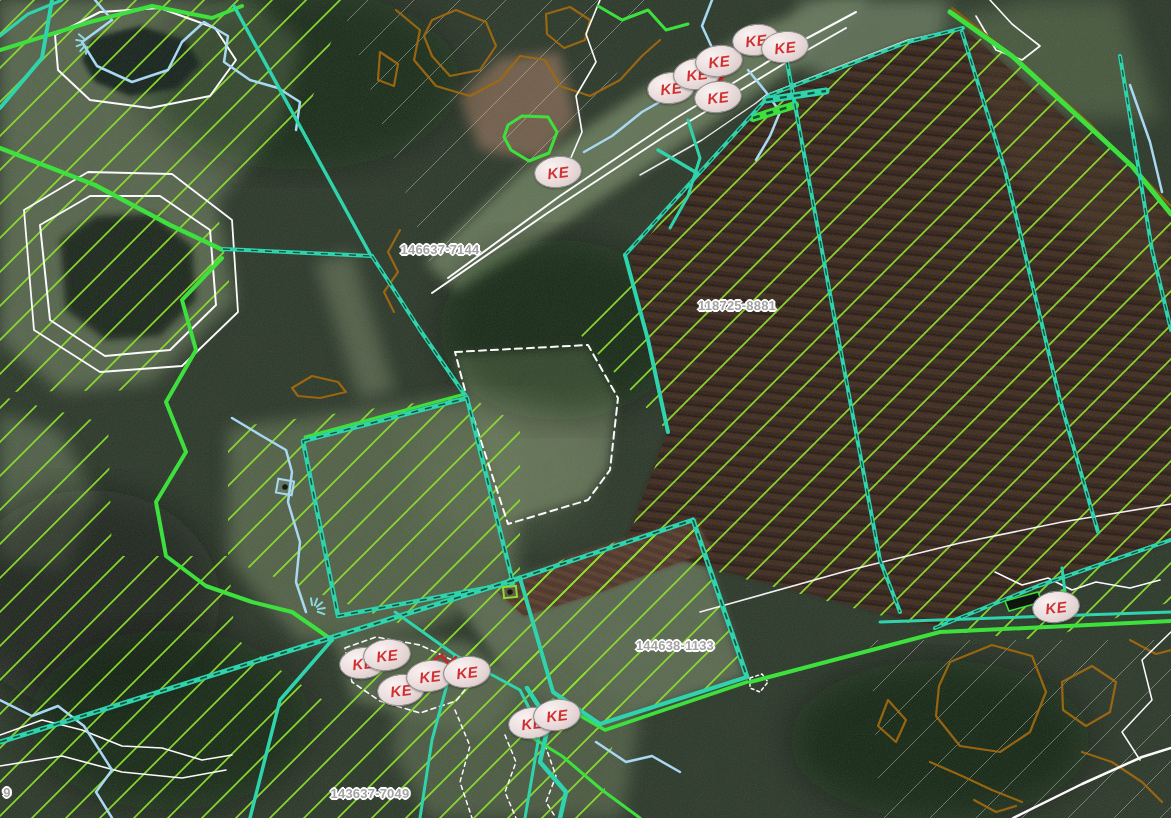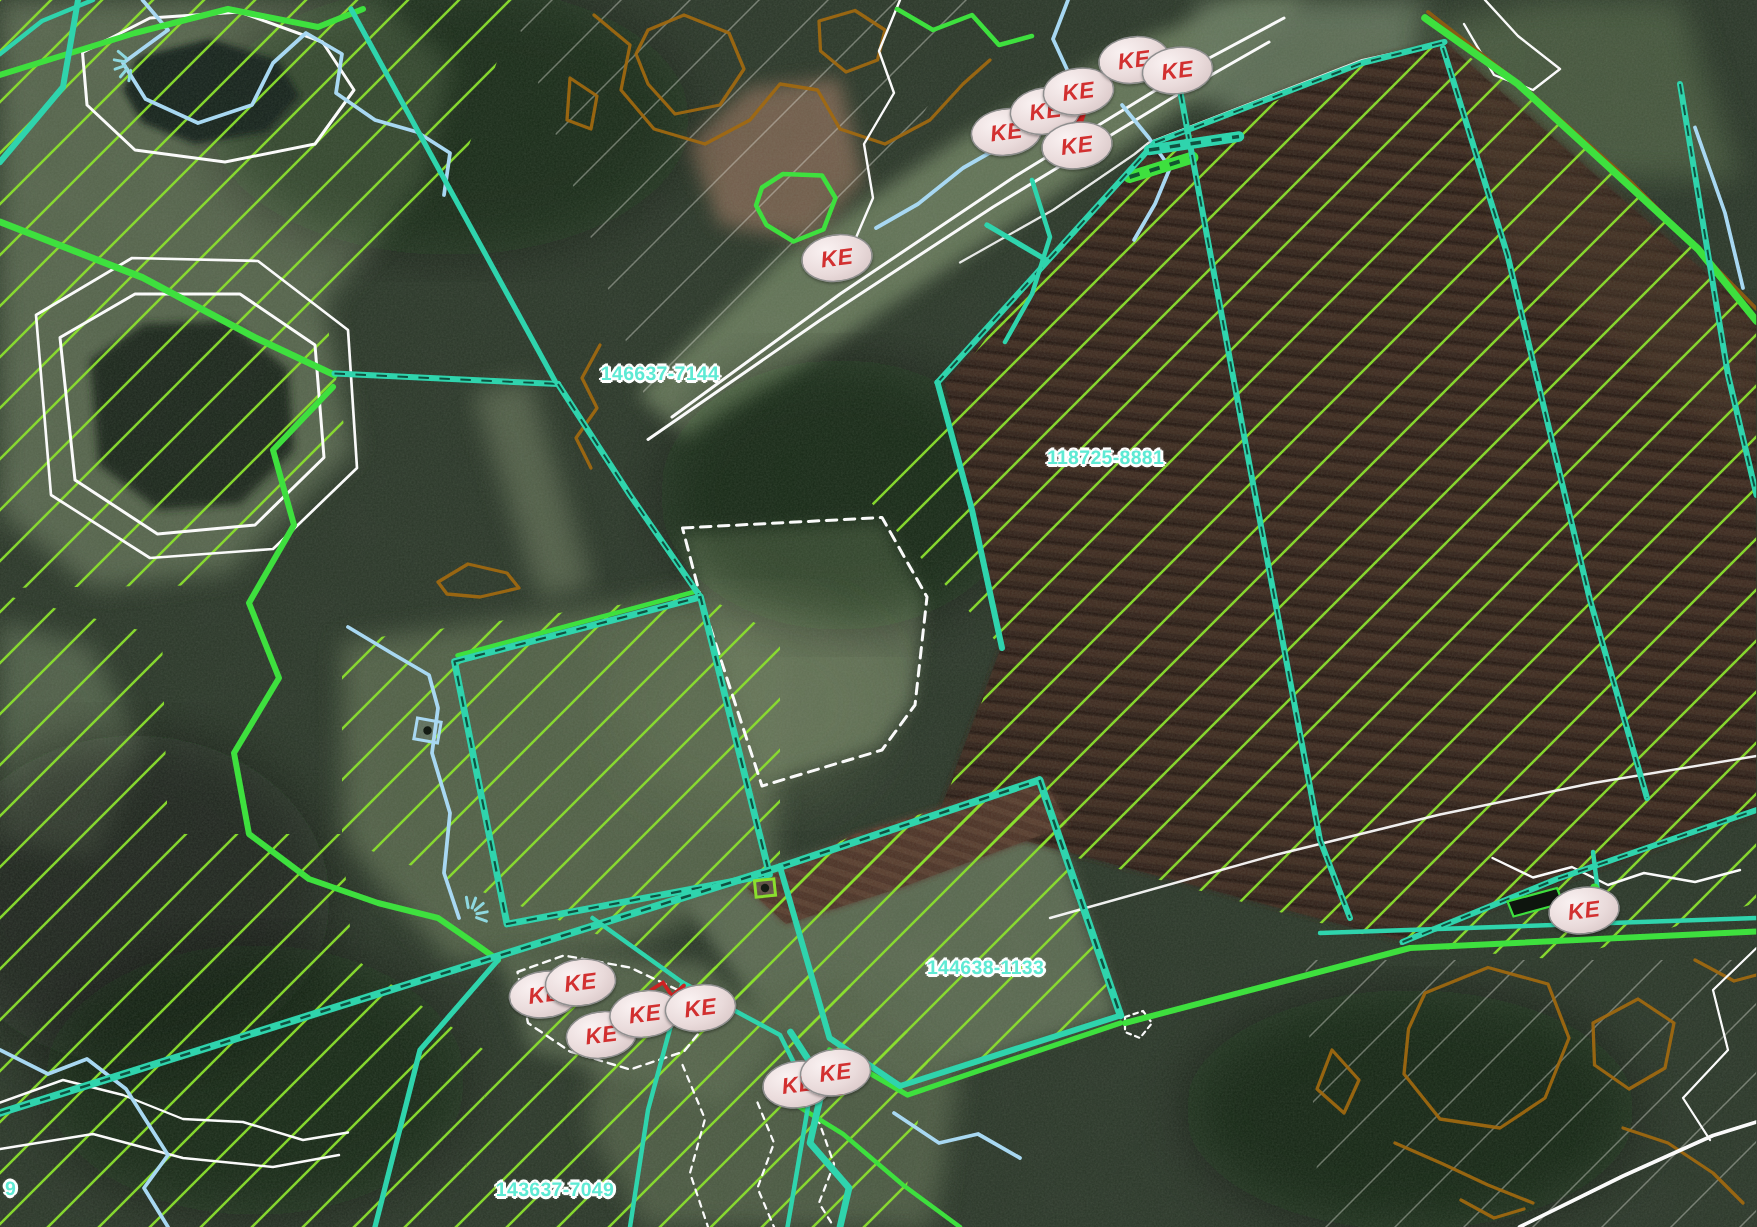--- a/index.html
+++ b/index.html
@@ -2,21 +2,21 @@
 <html><head>
 <meta charset="utf-8">
 <style>
   html,body{margin:0;padding:0;background:#1c241c;}
   #stage{position:relative;width:1171px;height:818px;overflow:hidden;background:#2c372a;
          font-family:"Liberation Sans",sans-serif;}
   #map-svg{position:absolute;left:0;top:0;display:block;}
   .blend{mix-blend-mode:overlay;}
   #overlay{position:absolute;left:0;top:0;width:100%;height:100%;pointer-events:none;}
   .plabel{position:absolute;transform:translate(-50%,-50%);
-          font:700 13px "Liberation Sans",sans-serif;color:#5eead4;letter-spacing:.2px;
+          font:700 13px "Liberation Sans",sans-serif;color:#a3a3a3;letter-spacing:.2px;
           white-space:nowrap;pointer-events:none;
           text-shadow:-1px -1px 0 #fff,1px -1px 0 #fff,-1px 1px 0 #fff,1px 1px 0 #fff,
                       -2px 0 0 #fff,2px 0 0 #fff,0 -2px 0 #fff,0 2px 0 #fff,0 0 3px #fff;}
   .ke{position:absolute;width:46px;height:30px;transform:translate(-50%,-50%) rotate(-7deg);
       background:radial-gradient(ellipse at 35% 30%,#faf2f2 0%,#e9dada 55%,#d2bfbf 100%);
       border:1px solid #8f8f8f;border-radius:50%;
       display:flex;align-items:center;justify-content:center;
       font:italic 700 15px "Liberation Sans",sans-serif;color:#d23030;letter-spacing:.5px;
       box-shadow:0 1px 2px rgba(0,0,0,.35);pointer-events:auto;}
 </style>
@@ -223,21 +223,21 @@
         <polygon points="368,664 380,668 371,677" fill="#cc2222"></polygon>
         <polyline points="434,660 442,655 448,664 456,657" fill="none" stroke="#cc2222" stroke-width="2.5" stroke-linecap="round"></polyline>
         <rect x="557" y="725" width="7" height="5" fill="#cc2222"></rect>
         <circle cx="1063" cy="592" r="3" fill="#3ee03e"></circle>
         <polygon points="1005,601 1038,592 1042,602 1009,611" fill="#0e150e" stroke="#3ee03e" stroke-width="1.5"></polygon>
       </g>
   </svg>
   <div id="overlay">
       <div class="plabel" style="left: 440px; top: 249px;">146637-7144</div>
       <div class="plabel" style="left: 737px; top: 305px;">118725-8881</div>
-      <div class="plabel" style="left: 657px; top: 645px;">144638-1133</div>
+      <div class="plabel" style="left: 675px; top: 645px;">144638-1133</div>
       <div class="plabel" style="left: 370px; top: 793px;">143637-7049</div>
       <div class="plabel" style="left: 7px; top: 792px;">9</div>
       <div class="ke" style="left: 671px; top: 88px;">KE</div>
       <div class="ke" style="left: 697px; top: 74px;">KE</div>
       <div class="ke" style="left: 719px; top: 61px;">KE</div>
       <div class="ke" style="left: 756px; top: 40px;">KE</div>
       <div class="ke" style="left: 785px; top: 47px;">KE</div>
       <div class="ke" style="left: 718px; top: 97px;">KE</div>
       <div class="ke" style="left: 558px; top: 172px;">KE</div>
       <div class="ke" style="left: 363px; top: 663px;">KE</div>

